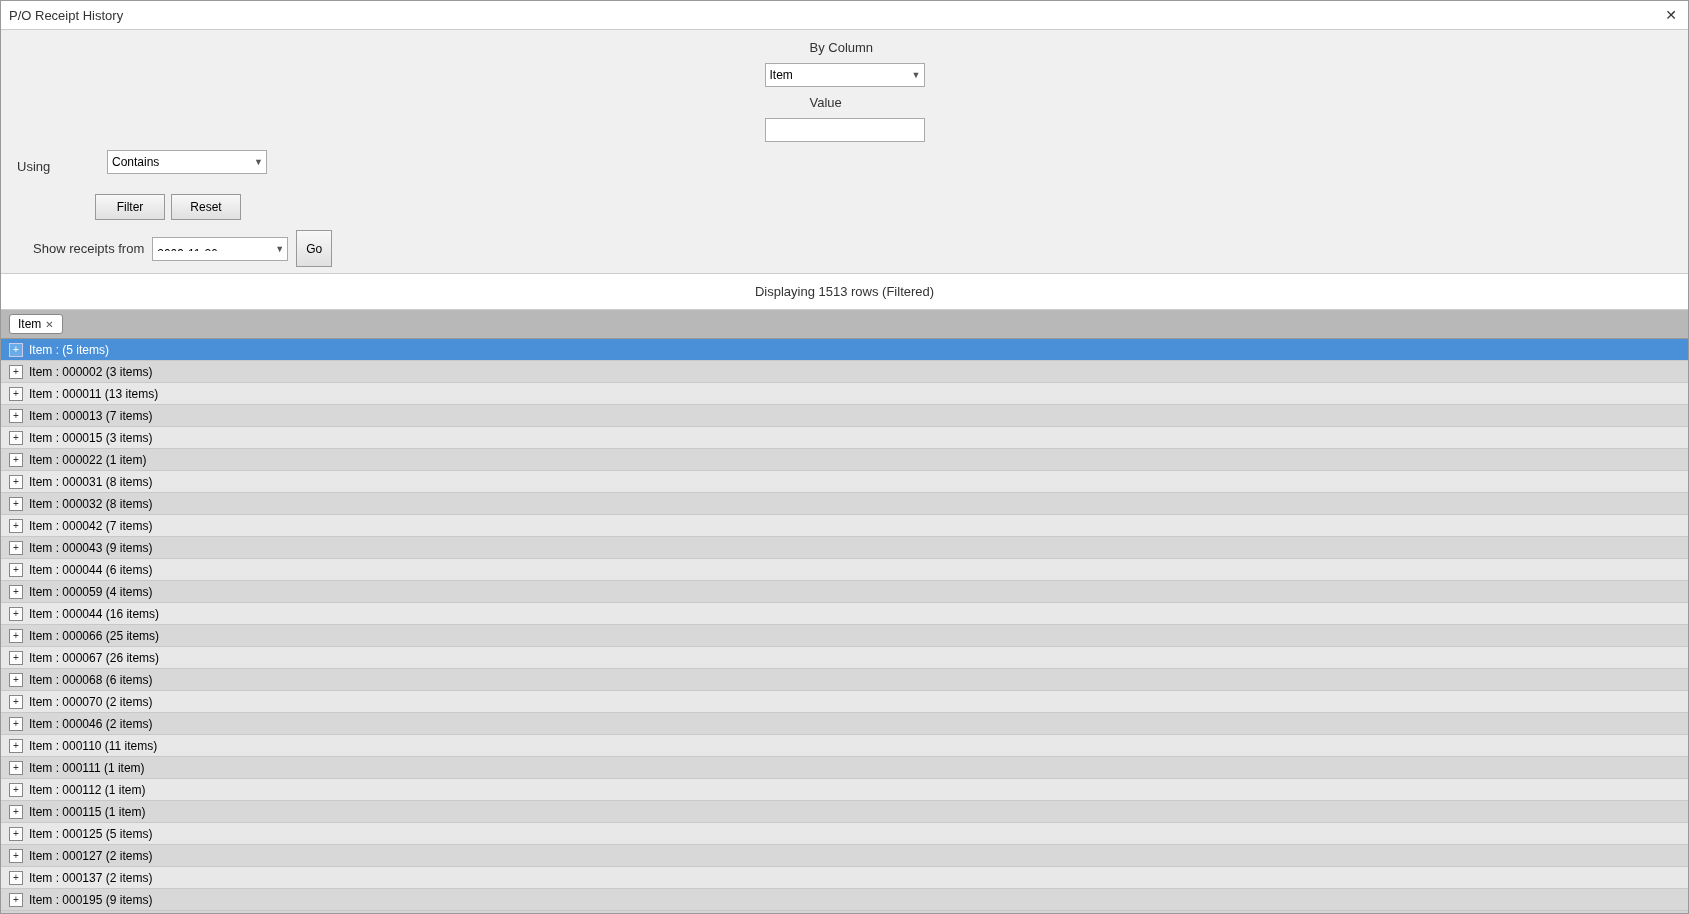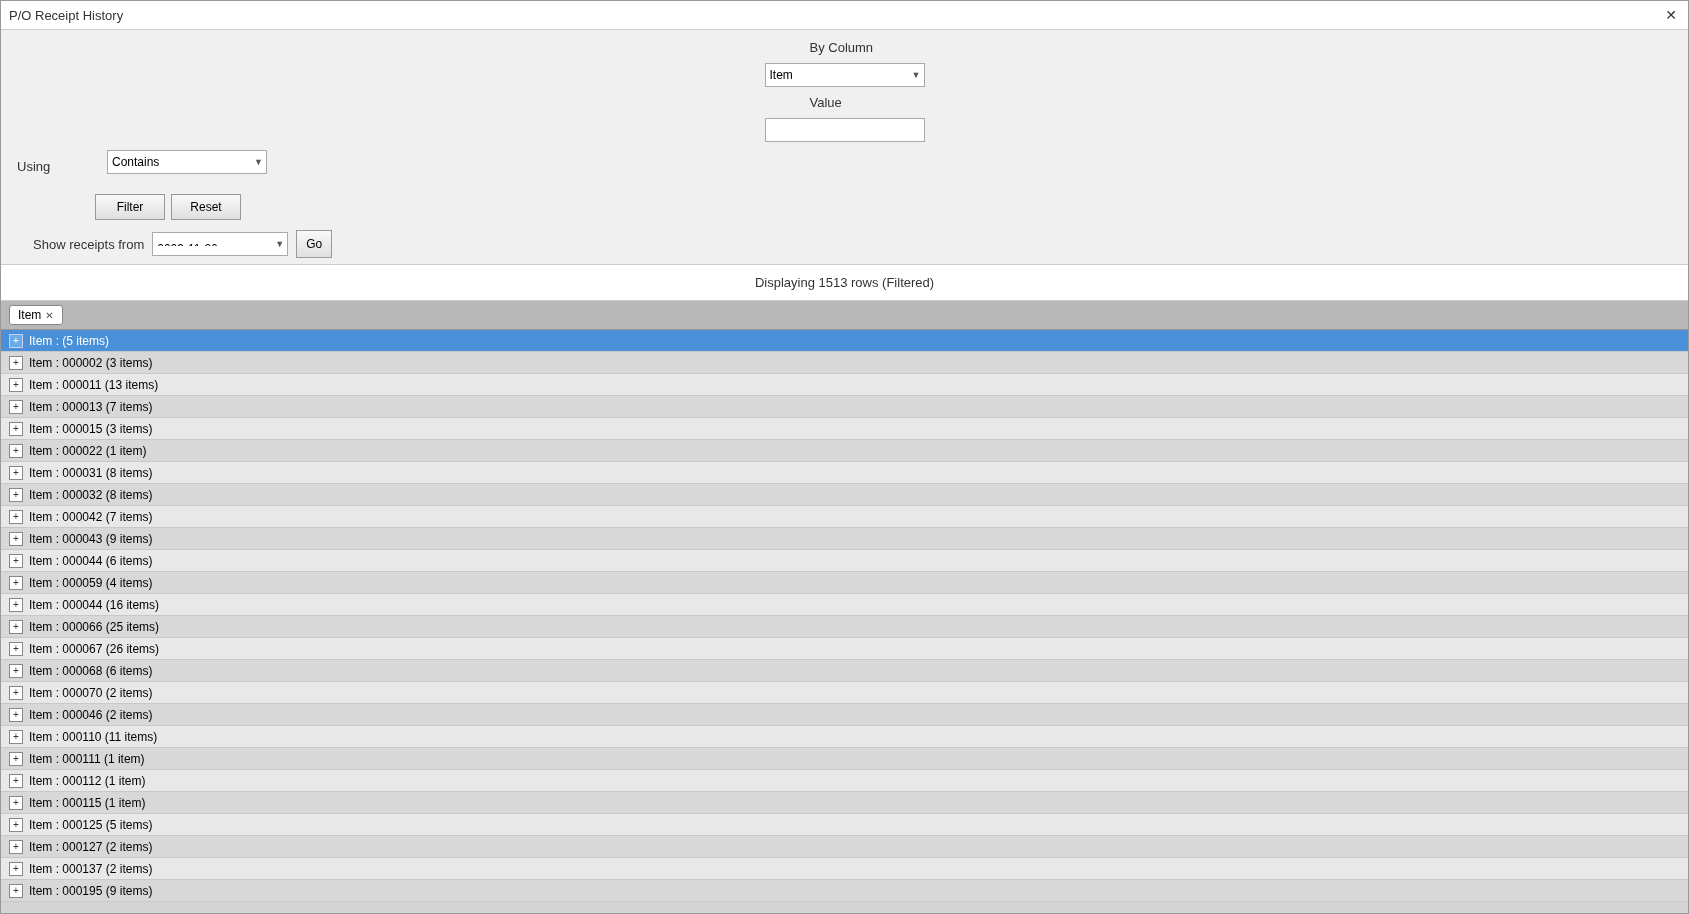--- a/index.html
+++ b/index.html
@@ -137,21 +137,21 @@
       width: 136px;
       height: 24px;
       border: 1px solid #aaa;
       background: white;
       font-size: 12px;
       padding: 9px 4px;
       appearance: none;
       -webkit-appearance: none;
     }
     .go-btn {
-      height: 28px;
+      height: 37px;
       min-width: 36px;
       border: 1px solid #999;
       background: linear-gradient(to bottom, #f8f8f8, #e0e0e0);
       cursor: pointer;
       font-size: 12px;
       padding: 1px 8px;
     }
     .status-bar {
       background: #fff;
       border-top: 1px solid #ccc;

